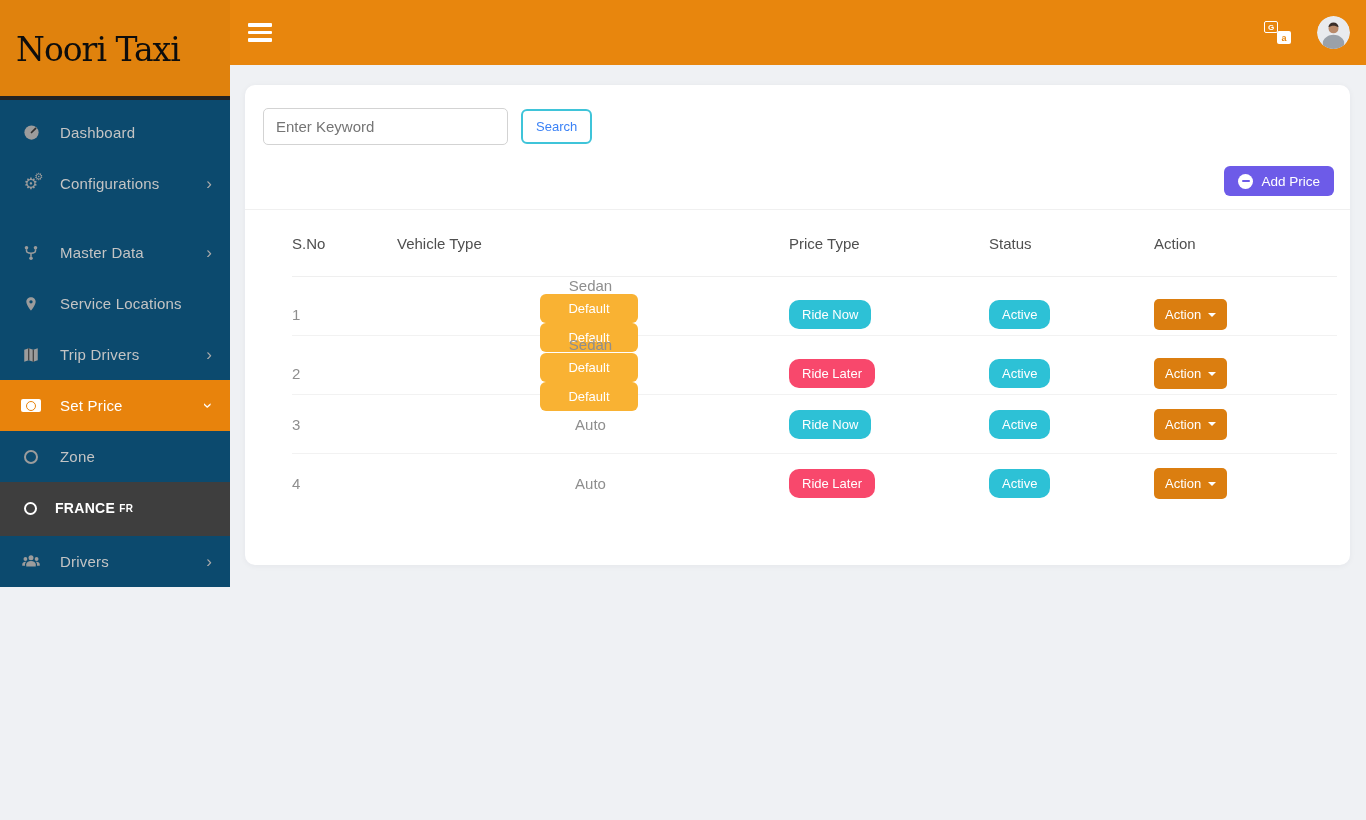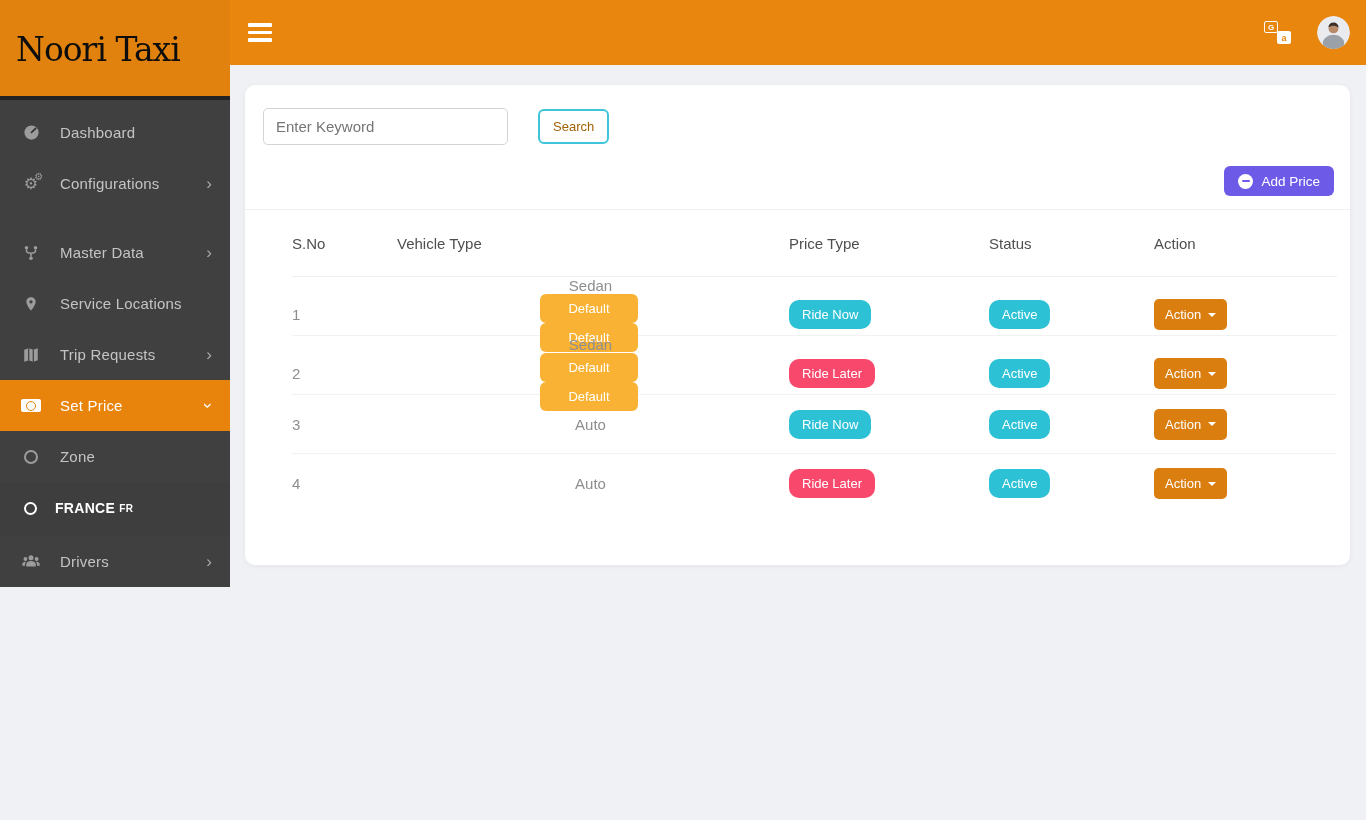--- a/index.html
+++ b/index.html
@@ -3,21 +3,21 @@
 <meta charset="utf-8">
 <style>
   * { margin:0; padding:0; box-sizing:border-box; }
   html,body { width:1366px; height:820px; overflow:hidden; }
   body { background:#EFF1F4; font-family:"Liberation Sans", sans-serif; position:relative; }
 
   
   .sidebar { position:absolute; left:0; top:0; width:230px; z-index:5; }
   .logo-block { height:100px; background:#E0820D; border-bottom:4px solid #232323; padding:30px 0 0 16px; }
   .logo-text { font-family:"DejaVu Serif", serif; font-weight:normal; font-size:33px; color:#0d0d0d; letter-spacing:-1px; }
-  .menu { background:#404040; padding-top:7px; }
+  .menu { background:#0c4a6e; padding-top:7px; }
   .s-item { height:51px; display:flex; align-items:center; padding:0 18px 0 20px; cursor:pointer; color:#C4C4C4; }
   .s-item.gap-top { margin-top:18px; }
   .s-icon { width:22px; display:flex; justify-content:center; align-items:center; color:#9C9C9C; flex:none; }
   .s-label { margin-left:18px; font-size:15px; letter-spacing:.2px; }
   .s-chevron { margin-left:auto; font-size:17px; color:#A9A9A9; line-height:1; }
   .s-item.active { background:#E8830C; color:#fff; }
   .s-item.active .s-icon { color:#fff; }
   .s-item.active .s-chevron { color:#fff; transform:rotate(90deg); }
   .submenu { background:#3E3E3E; padding:8px 0 10px; }
   .sub-item { height:36px; display:flex; align-items:center; padding-left:24px; cursor:pointer; }
@@ -42,21 +42,21 @@
   .tr-back { position:absolute; left:0; top:0; width:14px; height:12px; border:1.6px solid #fff; border-radius:2px; color:#fff; font-size:8px; font-weight:bold; display:flex; align-items:center; justify-content:center; }
   .tr-front { position:absolute; right:0; bottom:0; width:14px; height:13px; background:#fff; border-radius:2px; color:#E8860D; font-size:9px; font-weight:bold; display:flex; align-items:center; justify-content:center; }
   .avatar { width:33px; height:33px; border-radius:50%; overflow:hidden; cursor:pointer; flex:none; }
 
   
   .main { position:absolute; left:230px; right:0; top:65px; bottom:0; }
   .card { background:#fff; border-radius:10px; margin:20px 16px 0 15px; height:480px; box-shadow:0 1px 6px rgba(40,40,60,.05); }
   .search-row { display:flex; align-items:center; padding:23px 18px 0 18px; }
   .keyword-input { width:245px; height:37px; border:1px solid #D3D3D3; border-radius:5px; padding:0 12px; font-size:15px; color:#555; font-family:"Liberation Sans", sans-serif; outline:none; }
   .keyword-input::placeholder { color:#757575; }
-  .search-btn { margin-left:30px; height:35px; padding:0 13px; background:#fff; border:2px solid #3FC4D9; color:#a16207; border-radius:6px; font-size:13px; cursor:pointer; font-family:"Liberation Sans", sans-serif; }
+  .search-btn { margin-left:13px; height:35px; padding:0 13px; background:#fff; border:2px solid #3FC4D9; color:#3b82f6; border-radius:6px; font-size:13px; cursor:pointer; font-family:"Liberation Sans", sans-serif; }
   .addprice-row { display:flex; justify-content:flex-end; padding-right:16px; margin-top:21px; }
   .addprice-btn { height:30px; background:#6D5BE8; color:#fff; border:none; border-radius:6px; font-size:13.5px; padding:0 14px; display:inline-flex; align-items:center; gap:8px; cursor:pointer; font-family:"Liberation Sans", sans-serif; }
   .plus-circle { width:15px; height:15px; background:#fff; border-radius:50%; position:relative; }
   .plus-circle::after { content:""; position:absolute; left:3.5px; top:6.5px; width:8px; height:2px; background:#6D5BE8; border-radius:1px; }
   .top-divider { border-bottom:1px solid #F0F0F0; margin-top:13px; }
 
   .table-wrap { padding:0 13px 0 47px; }
   .thead, .trow { display:grid; grid-template-columns:105px 392px 200px 165px 1fr; align-items:center; }
   .thead { padding:25px 0 24px; border-bottom:1px solid #EFEFEF; }
   .th { font-size:15px; color:#4F4F4F; }
@@ -122,21 +122,21 @@
       <span class="s-label">Service Locations</span>
     </div>
 
     <div class="s-item">
       <span class="s-icon">
         <svg width="18" height="18" viewBox="0 0 24 24" fill="currentColor">
             <path d="M9 3 3 5v16l6-2 6 2 6-2V3l-6 2-6-2z"></path>
             <path d="M9 3v16M15 5v16" stroke="#2F2F2F" stroke-width="1.4" fill="none"></path>
           </svg>
       </span>
-      <span class="s-label">Trip Requests</span>
+      <span class="s-label">Trip Drivers</span>
       <span class="s-chevron">›</span>
     </div>
 
     <div class="s-item active">
       <span class="s-icon">
           <span class="money-icon"></span>
         </span>
       <span class="s-label">Set Price</span>
       <span class="s-chevron">›</span>
     </div>

